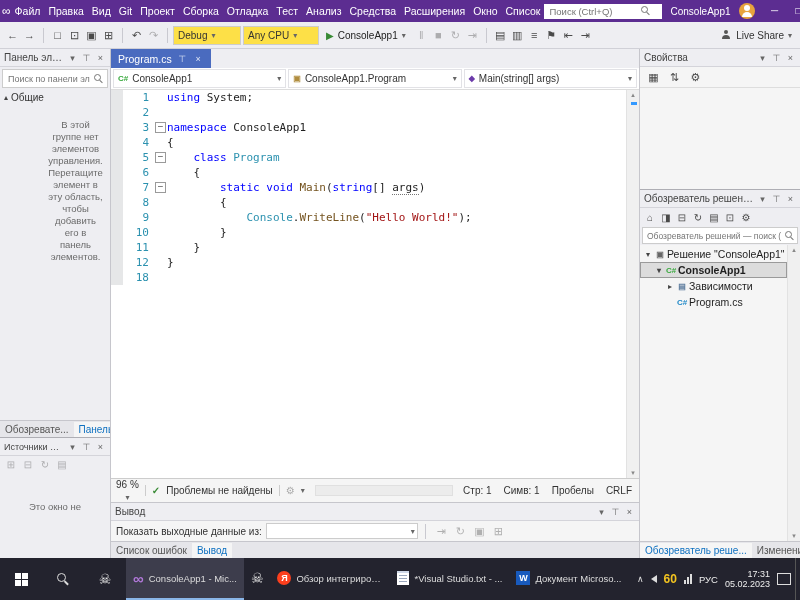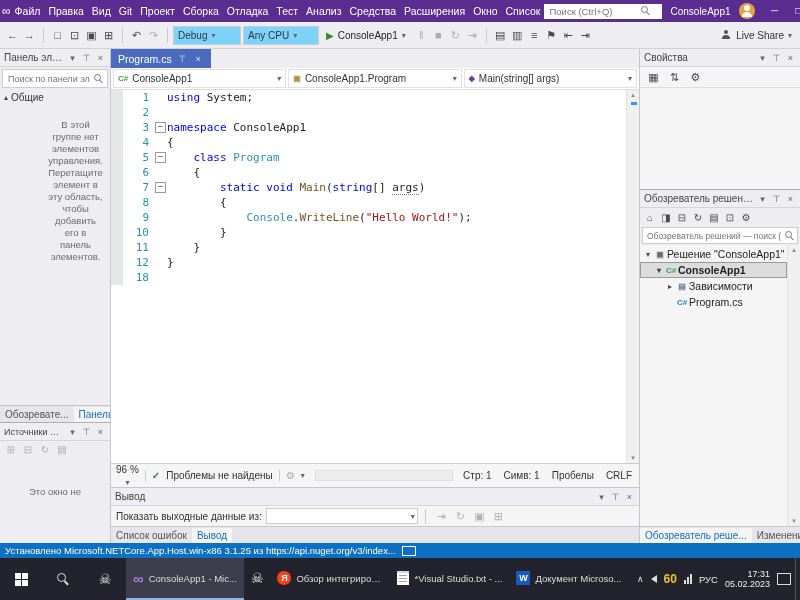--- a/index.html
+++ b/index.html
@@ -17,21 +17,21 @@
   .avatar::before{content:"";position:absolute;width:6px;height:6px;border-radius:50%;background:#fff;left:5px;top:2px;}
   .avatar::after{content:"";position:absolute;width:10px;height:5px;border-radius:5px 5px 0 0;background:#fff;left:3px;top:9px;}
   .win-controls{display:flex;height:22px;}
   .win-controls span{width:24px;text-align:center;line-height:22px;font-size:10px;}
 
   
   .toolbar{flex:0 0 26px;display:flex;align-items:center;background:#eeeef2;border-bottom:1px solid #d0d0d7;padding:0 4px;gap:2px;}
   .tb-ico{width:17px;text-align:center;color:#4a4a4a;font-size:11px;cursor:default;}
   .tb-sep{width:1px;height:15px;background:#c9c9d0;margin:0 3px;}
   .dim{opacity:.4;}
-  .tb-dd{height:17px;background:#7dd3fc;border:1px solid #cccccc;display:flex;align-items:center;padding:0 4px;gap:4px;font-size:10px;color:#333;}
+  .tb-dd{height:17px;background:#fde047;border:1px solid #cccccc;display:flex;align-items:center;padding:0 4px;gap:4px;font-size:10px;color:#333;}
   .dd-arrow{color:#666;font-size:8px;}
   .run-btn{display:flex;align-items:center;gap:4px;padding:0 5px;font-size:10px;color:#222;}
   .run-glyph{color:#388a34;font-size:10px;}
   .live-share{margin-left:auto;display:flex;align-items:center;gap:4px;font-size:10px;color:#333;padding-right:4px;}
 
   
   .mag{position:relative;width:10px;height:10px;display:inline-block;flex:0 0 10px;}
   .mag::before{content:"";position:absolute;width:5px;height:5px;border:1px solid #777;border-radius:50%;left:0;top:0;}
   .mag::after{content:"";position:absolute;width:4px;height:1px;background:#777;transform:rotate(45deg);left:5px;top:7px;}
   .person{width:11px;height:10px;position:relative;display:inline-block;}
@@ -512,24 +512,20 @@
           </div>
         </div>
         <div class="wtab-row">
             <span class="wtab active">Обозреватель реше...</span>
             <span class="wtab">Изменения Git — п...</span>
           </div>
       </div>
     </div>
   </div>
 
-  <div class="vs-statusbar">
-    <span>Установлено Microsoft.NETCore.App.Host.win-x86 3.1.25 из https://api.nuget.org/v3/index...</span>
-    <span class="sb-box"></span>
-  </div>
 
   <div class="taskbar">
     <span class="tk-btn">
       <span class="winlogo">
           <i></i>
           <i></i>
           <i></i>
           <i></i>
         </span>
     </span>

